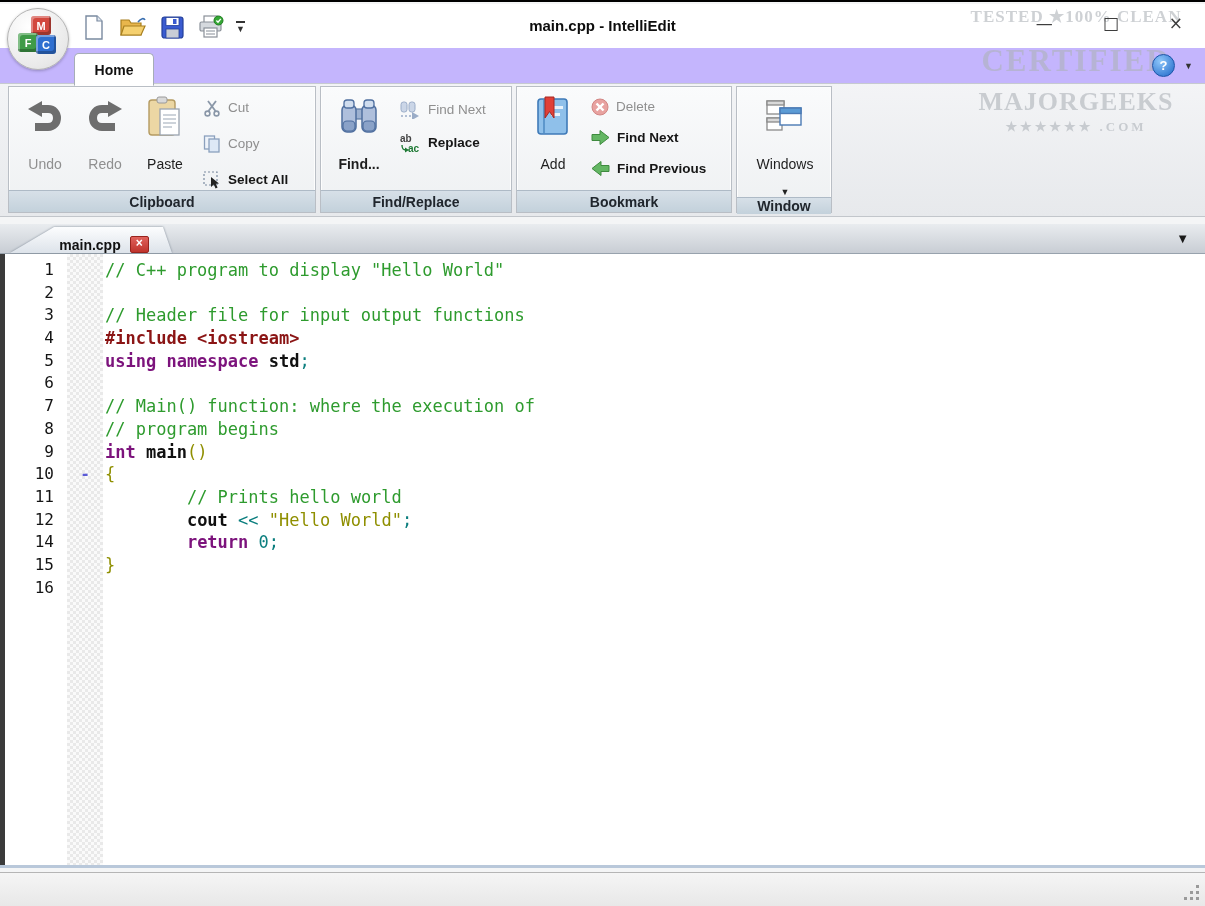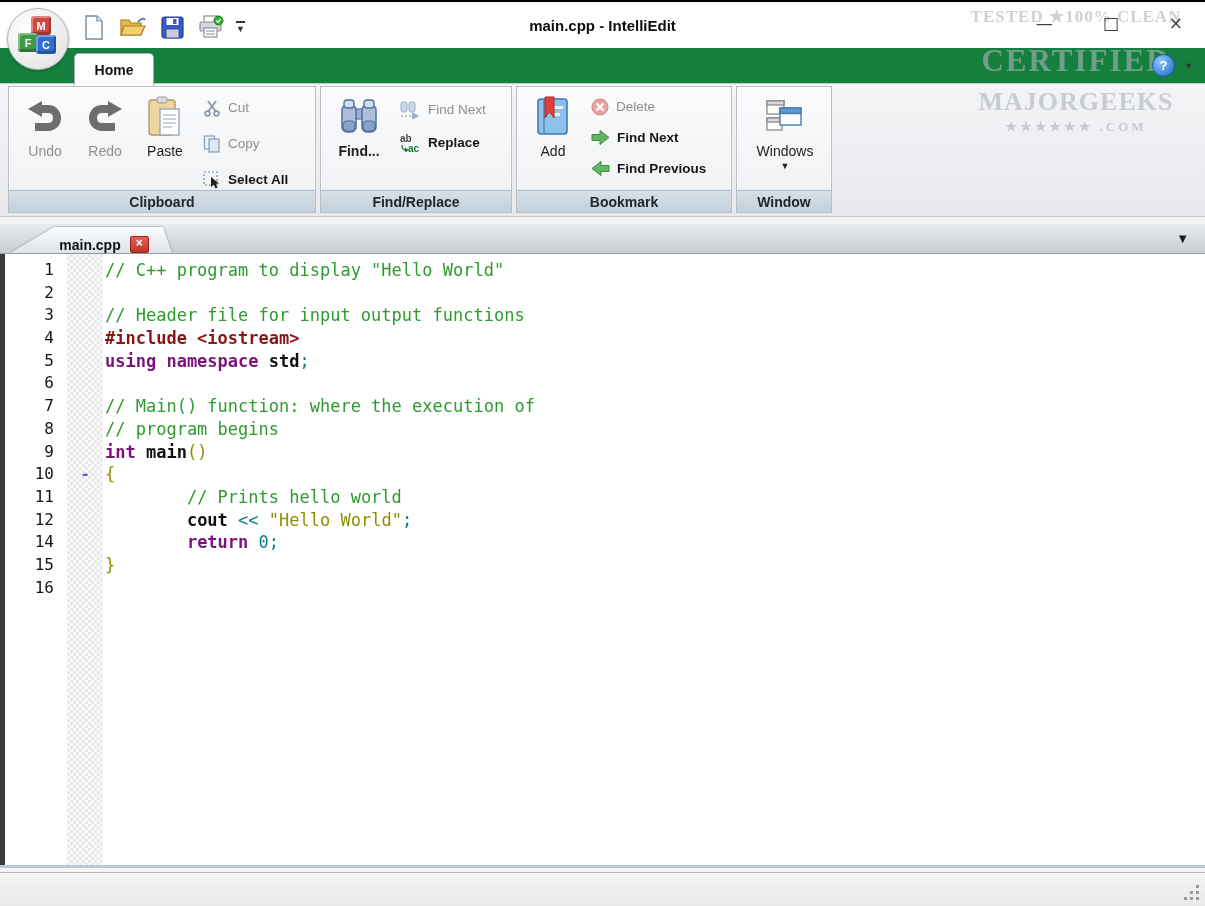--- a/index.html
+++ b/index.html
@@ -20,21 +20,21 @@
 
   
   .watermark{position:absolute;top:4px;right:4px;width:250px;z-index:4;pointer-events:none;
              text-align:center;color:#aeb3b9;opacity:.6;font-family:"Liberation Serif",serif;}
   .wm1{font-size:17px;font-weight:bold;letter-spacing:1px;white-space:nowrap;}
   .wm2{font-size:31px;font-weight:bold;letter-spacing:2px;margin-top:16px;}
   .wm3{font-size:26px;font-weight:bold;letter-spacing:1px;margin-top:8px;white-space:nowrap;}
   .wm4{font-size:13px;font-weight:bold;letter-spacing:3px;margin-top:2px;}
 
   
-  .tabrow{position:absolute;left:0;top:46px;width:100%;height:36px;background:#15803d;
+  .tabrow{position:absolute;left:0;top:46px;width:100%;height:36px;background:#c4b5fd;
           border-bottom:1px solid #c6cad0;box-sizing:border-box;}
   .appbtn{position:absolute;left:7px;top:6px;width:60px;height:60px;border-radius:50%;
           background:radial-gradient(circle at 35% 30%,#ffffff,#e9e9e9 70%,#d8d8d8);
           border:1px solid #b3b3b3;box-shadow:0 1px 3px rgba(0,0,0,.25);z-index:6;cursor:pointer;}
   .cube{position:absolute;width:20px;height:19px;border-radius:3px;color:#fff;font-weight:bold;
         font-size:11px;display:flex;align-items:center;justify-content:center;
         box-shadow:inset -2px -3px 0 rgba(0,0,0,.25), inset 2px 2px 0 rgba(255,255,255,.35);}
   .cube-m{left:23px;top:7px;background:#d2483e;}
   .cube-f{left:10px;top:24px;background:#3f9b48;}
   .cube-c{left:28px;top:26px;background:#2f6fd0;}
@@ -53,21 +53,21 @@
   .ribbon{position:absolute;left:0;top:82px;width:100%;height:133px;
           background:linear-gradient(#f3f4f6,#e7e9ec);border-bottom:1px solid #c2c6cb;box-sizing:border-box;}
   .group{position:absolute;top:2px;height:127px;background:linear-gradient(#fafbfc,#eef0f2);
          border:1px solid #b9bec5;box-shadow:inset 0 0 0 1px #fdfdfd;
          box-sizing:border-box;display:flex;flex-direction:column;}
   .gbody{flex:1;display:flex;align-items:flex-start;padding:4px 4px 0 6px;}
   .gcap{height:21px;background:linear-gradient(#d7e0e8,#c3d1db);border-top:1px solid #aebac6;
         display:flex;align-items:center;justify-content:center;
         font-size:14px;font-weight:bold;color:#20262d;}
   .bigbtn{width:60px;display:flex;flex-direction:column;align-items:center;padding-top:3px;
-          gap:3px;font-size:14px;color:#1e1e1e;cursor:pointer;}
+          gap:16px;font-size:14px;color:#1e1e1e;cursor:pointer;}
   .bigbtn .ic{height:46px;display:flex;align-items:center;justify-content:center;}
   .bigbtn.dis .lbl{color:#8f8f8f;}
   .smallcol{display:flex;flex-direction:column;padding-top:6px;gap:15px;margin-left:8px;}
   .smallcol.loose{gap:12px;padding-top:8px;}
   .smallbtn{display:flex;align-items:center;gap:7px;font-size:13.5px;color:#161616;
             height:21px;cursor:pointer;white-space:nowrap;}
   .smallbtn.dis{color:#8f8f8f;}
   .smallbtn.bold{font-weight:bold;}
   .caret-sm{font-size:9px;color:#222;margin-top:-1px;}
 

